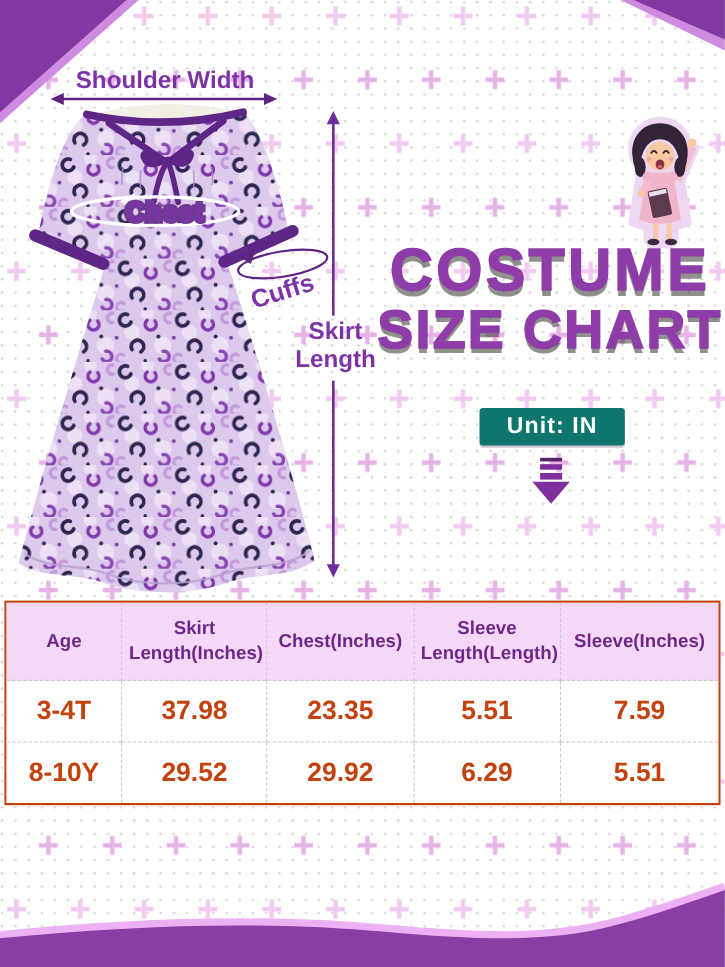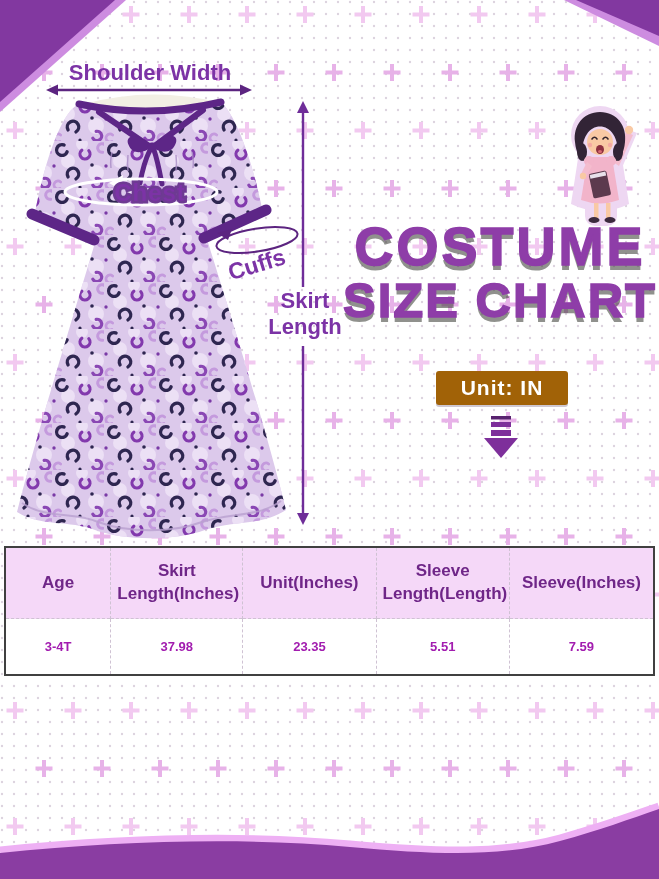--- a/index.html
+++ b/index.html
@@ -17,39 +17,39 @@
     color:#8e3da8;font-weight:bold;
     -webkit-text-stroke:1.5px #8e3da8;
     text-shadow:0 5px 0 rgba(52,54,48,0.55);
     white-space:nowrap;
   }
   #title-line-1{top:215px;font-size:54px;letter-spacing:3px;}
   #title-line-2{top:272px;font-size:49px;letter-spacing:2px;}
   
   .unit-badge{
     position:absolute;left:436px;top:371px;width:132px;height:34px;
-    background:#a16207;color:#ffffff;border-radius:3px;
+    background:#0f766e;color:#ffffff;border-radius:3px;
     font-size:21px;font-weight:bold;letter-spacing:1px;
     line-height:34px;text-align:center;
     box-shadow:0 2px 0 rgba(60,30,70,0.25);
   }
   
   .size-table-wrap{
     position:absolute;left:4px;top:546px;width:651px;z-index:5;
-    background:#ffffff;border:2px solid #404040;box-sizing:border-box;
+    background:#ffffff;border:2px solid #c2410c;box-sizing:border-box;
   }
   table.size-table{
     width:100%;border-collapse:collapse;table-layout:fixed;
   }
   table.size-table th{
     background:#f5d8f8;color:#6f2688;font-size:17px;font-weight:bold;
     height:70px;padding:0 6px;line-height:1.35;
   }
   table.size-table td{
-    color:#a21caf;font-size:13px;font-weight:bold;text-align:center;
+    color:#c2410c;font-size:24px;font-weight:bold;text-align:center;
     height:53px;background:#ffffff;
   }
   table.size-table th,table.size-table td{border-left:1px dashed #cfc2d3;}
   table.size-table th:first-child,table.size-table td:first-child{border-left:none;}
   table.size-table tbody td{border-top:1px dashed #cfc2d3;}
   
   text.annot{
     font-family:"Liberation Sans",sans-serif;font-weight:bold;fill:#7c33a6;
   }
 </style>
@@ -237,30 +237,37 @@
         <col style="width:16.2%">
           <col style="width:20.4%">
           <col style="width:20.6%">
         <col style="width:20.6%">
           <col style="width:22.2%">
       </colgroup>
       <thead>
         <tr>
           <th>Age</th>
           <th>Skirt Length(Inches)</th>
-          <th>Unit(Inches)</th>
+          <th>Chest(Inches)</th>
           <th>Sleeve Length(Length)</th>
           <th>Sleeve(Inches)</th>
         </tr>
       </thead>
       <tbody>
         <tr>
           <td>3-4T</td>
           <td>37.98</td>
           <td>23.35</td>
           <td>5.51</td>
           <td>7.59</td>
         </tr>
+        <tr>
+          <td>8-10Y</td>
+          <td>29.52</td>
+          <td>29.92</td>
+          <td>6.29</td>
+          <td>5.51</td>
+        </tr>
       </tbody>
     </table>
   </div>
 
 </div>
 
 </body></html>

